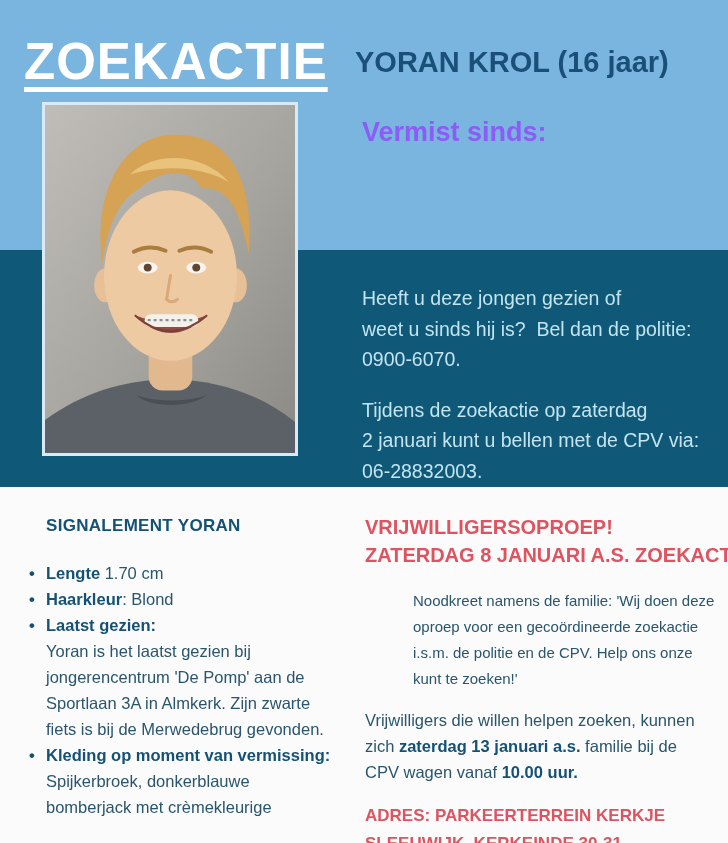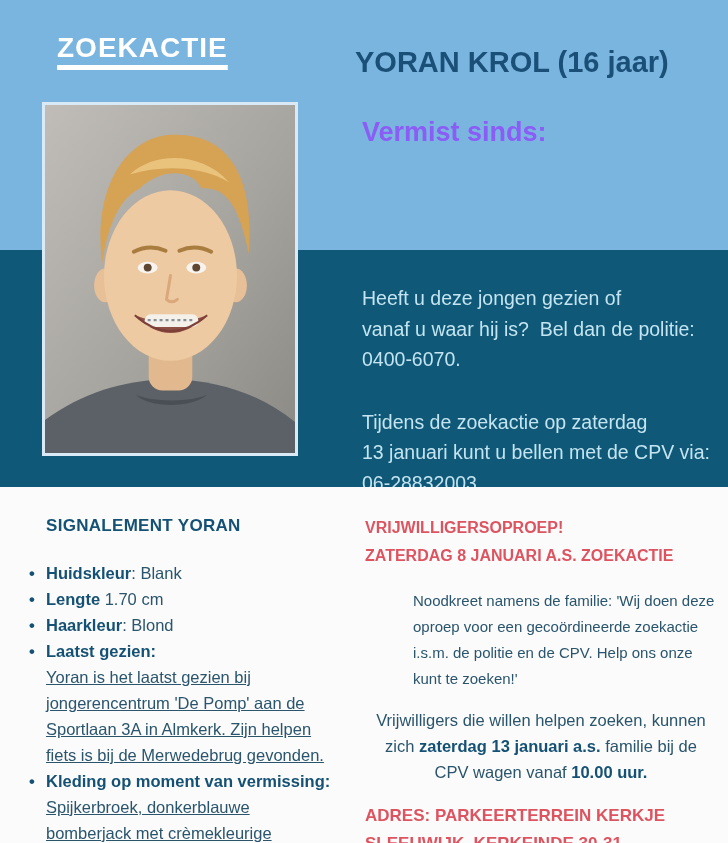--- a/index.html
+++ b/index.html
@@ -13,46 +13,46 @@
     --heading-blue:#155174;
     --bottom-bg:#fbfbfb;
     --photo-border:#d9eaf6;
   }
   *{box-sizing:border-box;margin:0;padding:0;}
   html,body{width:728px;background:#fff;}
   body{font-family:"Liberation Sans",sans-serif;}
   .poster{position:relative;width:728px;height:843px;overflow:hidden;background:var(--bottom-bg);}
   .band-light{position:absolute;left:0;top:0;width:728px;height:250px;background:var(--light-blue);}
   .band-dark{position:absolute;left:0;top:250px;width:728px;height:237px;background:var(--dark-blue);}
-  .badge{position:absolute;left:57px;top:32px;font-size:28px;font-weight:bold;color:#ffffff;
+  .badge{position:absolute;left:24px;top:32px;font-size:51px;font-weight:bold;color:#ffffff;
          letter-spacing:1px;text-decoration:underline;text-decoration-thickness:5px;text-underline-offset:8px;text-align:center;}
   .photo-frame{position:absolute;left:42px;top:102px;width:256px;height:354px;
          border:3px solid var(--photo-border);background:#aaa8a4;}
   .photo-frame svg{display:block;width:100%;height:100%;}
   .name-title{position:absolute;left:355px;top:46px;font-size:29px;font-weight:bold;color:var(--title-blue);white-space:nowrap;}
   .vermist-label{position:absolute;left:362px;top:117px;font-size:27px;font-weight:bold;color:#8b5cf6;white-space:nowrap;}
   .date-block{position:absolute;left:362px;top:163px;font-size:20.5px;line-height:31px;color:var(--date-blue);}
   .date-block div{white-space:nowrap;}
   .contact{position:absolute;left:362px;top:283px;font-size:19.5px;line-height:30.5px;color:var(--box-text);}
-  .contact .para + .para{margin-top:32px;}
+  .contact .para + .para{margin-top:20px;}
   .contact .line{white-space:pre;}
   .bottom{position:absolute;left:0;top:487px;width:728px;height:436px;background:var(--bottom-bg);}
   .sig-col{position:absolute;left:28px;top:29px;width:330px;}
   .sig-heading{margin-left:18px;font-size:17px;font-weight:bold;color:var(--heading-blue);letter-spacing:.3px;white-space:nowrap;}
   .sig-list{list-style:none;margin-top:24px;}
   .sig-list li{position:relative;padding-left:18px;font-size:16.5px;line-height:26px;color:var(--body-text);}
   .sig-list li::before{content:"\2022";position:absolute;left:1px;top:0;color:var(--heading-blue);font-weight:bold;}
   .sig-list .lbl{font-weight:bold;color:var(--heading-blue);}
-  .sig-list .cont{white-space:nowrap;text-decoration:underline;}
+  .sig-list .cont{white-space:nowrap;}
   .vol-col{position:absolute;left:365px;top:27px;width:352px;}
-  .vol-heading div{font-size:16px;font-weight:bold;color:var(--red);line-height:27.5px;white-space:nowrap;}
+  .vol-heading div{font-size:20px;font-weight:bold;color:var(--red);line-height:27.5px;white-space:nowrap;}
   .appeal{margin-top:19px;font-size:15px;line-height:26px;color:var(--body-text);margin-left:48px;}
   .appeal div{white-space:nowrap;}
   .info{margin-top:15px;font-size:16.5px;line-height:26px;color:var(--body-text);}
-  .info div{white-space:pre;text-align:center;}
+  .info div{white-space:pre;}
   .info .b{font-weight:bold;color:var(--heading-blue);}
   .address{margin-top:17px;}
   .address div{font-size:17px;font-weight:bold;color:var(--red);line-height:27.5px;white-space:nowrap;}
 </style>
 </head>
 <body>
 
 <div class="poster">
 
   <div class="band-light"></div>
@@ -101,49 +101,46 @@
     </svg>
   </figure>
 
   <div class="name-title">YORAN KROL (16 jaar)</div>
 
   <div class="vermist-label">Vermist sinds:</div>
 
   <div class="contact">
     <div class="para">
       <div class="line">Heeft u deze jongen gezien of</div>
-      <div class="line">vanaf u waar hij is?  Bel dan de politie:</div>
-      <div class="line">0400-6070.</div>
+      <div class="line">weet u sinds hij is?  Bel dan de politie:</div>
+      <div class="line">0900-6070.</div>
     </div>
     <div class="para">
       <div class="line">Tijdens de zoekactie op zaterdag</div>
-      <div class="line">13 januari kunt u bellen met de CPV via:</div>
+      <div class="line">2 januari kunt u bellen met de CPV via:</div>
       <div class="line">06-28832003.</div>
     </div>
   </div>
 
   <div class="bottom">
 
     <div class="sig-col">
       <div class="sig-heading">SIGNALEMENT YORAN</div>
       <ul class="sig-list">
         <li>
-          <span class="lbl">Huidskleur</span><span>: </span><span>Blank</span>
-        </li>
-        <li>
           <span class="lbl">Lengte</span><span> </span><span>1.70 cm</span>
         </li>
         <li>
           <span class="lbl">Haarkleur</span><span>: </span><span>Blond</span>
         </li>
         <li>
           <span class="lbl">Laatst gezien:</span>
           <div class="cont">Yoran is het laatst gezien bij</div>
           <div class="cont">jongerencentrum 'De Pomp' aan de</div>
-          <div class="cont">Sportlaan 3A in Almkerk. Zijn helpen</div>
+          <div class="cont">Sportlaan 3A in Almkerk. Zijn zwarte</div>
           <div class="cont">fiets is bij de Merwedebrug gevonden.</div>
         </li>
         <li>
           <span class="lbl">Kleding op moment van vermissing:</span>
           <div class="cont">Spijkerbroek, donkerblauwe</div>
           <div class="cont">bomberjack met crèmekleurige</div>
           
         </li>
       </ul>
     </div>

